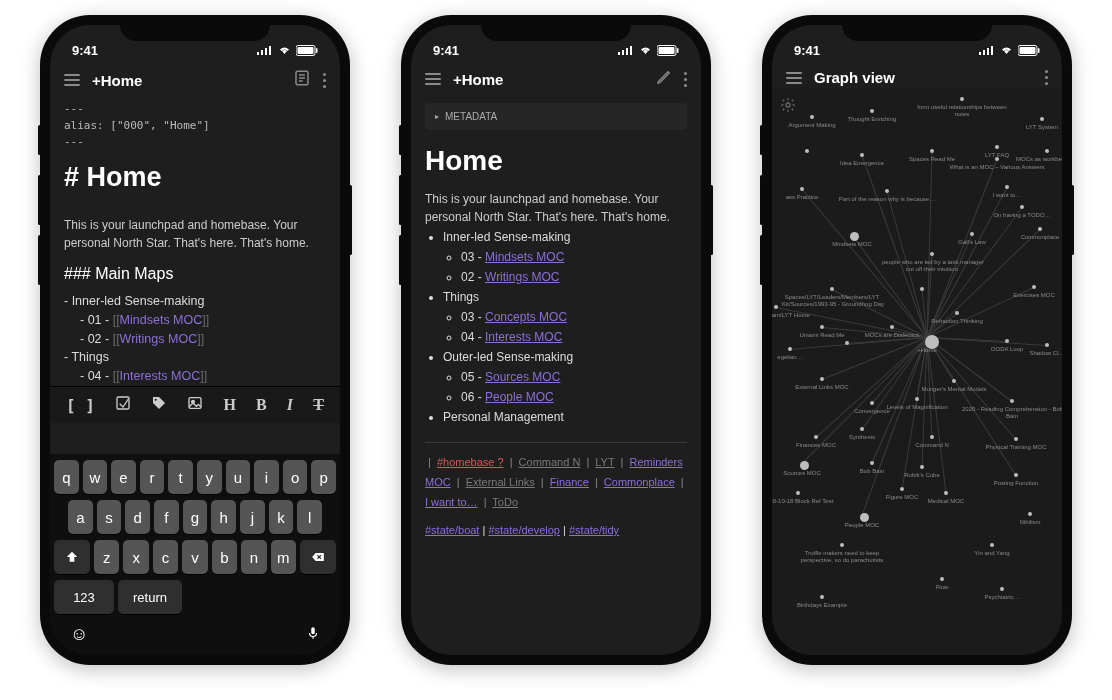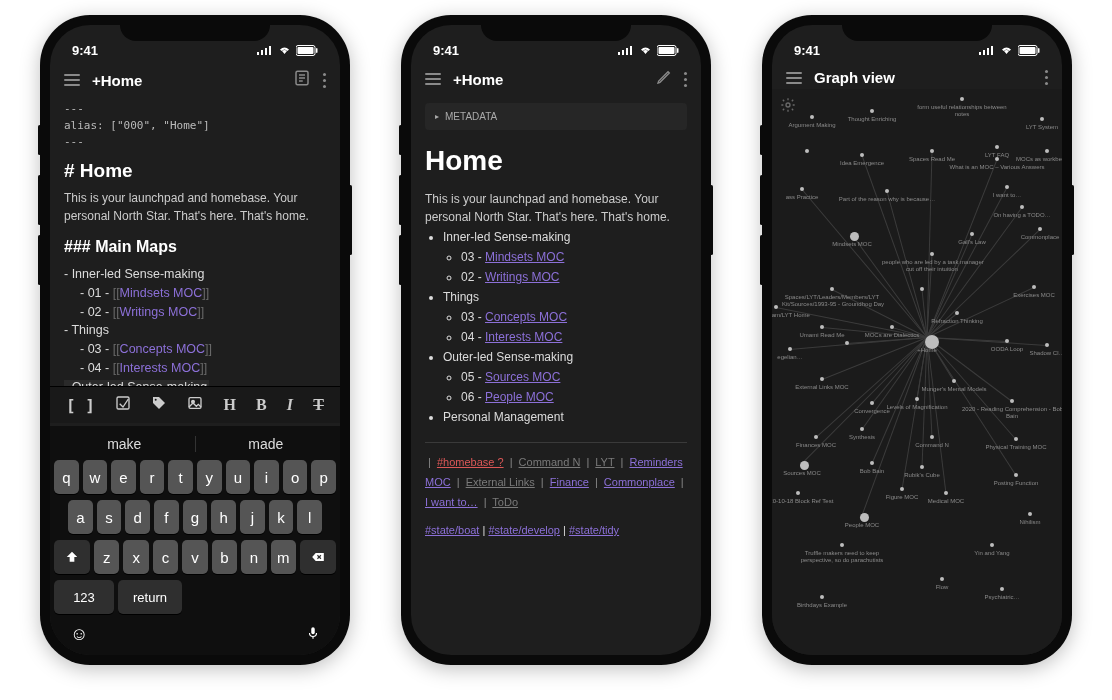--- a/index.html
+++ b/index.html
@@ -52,22 +52,22 @@
     display:flex;align-items:center;gap:12px;padding:4px 14px 8px;
   }
   .burger{display:flex;flex-direction:column;gap:3px;}
   .burger span{width:16px;height:2px;background:#8a8a8a;border-radius:1px;}
   .title{color:#fff;font-size:15px;font-weight:600;flex:1;}
   .icbtn{color:#8a8a8a;}
   .dots{display:flex;flex-direction:column;gap:3px;}
   .dots span{width:3px;height:3px;border-radius:50%;background:#8a8a8a;}
   .content{padding:2px 14px 0;font-size:12.5px;line-height:1.5;}
   .mono{font-family:Menlo,Consolas,monospace;font-size:11px;color:#bbb;}
-  .h1raw{color:#fff;font-size:19px;font-weight:800;margin:6px 0 4px;}
-  .h3raw{color:#fff;font-size:16px;font-weight:700;margin:10px 0 6px;}
+  .h1raw{color:#fff;font-size:27px;font-weight:800;margin:6px 0 19px;}
+  .h3raw{color:#fff;font-size:16px;font-weight:400;margin:10px 0 6px;}
   .intro{color:#ccc;font-size:12px;}
   .ml0{}
   .ml1{padding-left:16px;}
   .wl{color:var(--link);text-decoration:none;}
   .brackets{color:#6a6a6a;}
   .cursor-line{background:#2a2a2a;display:inline;padding:0 2px 0 0;}
   
   .fmt{
     position:absolute;left:0;right:0;background:#191919;
     border-top:1px solid #000;display:flex;justify-content:space-around;
@@ -188,21 +188,20 @@
         <div class="mono">---</div>
         <div class="mono">alias: ["000", "Home"]</div>
         <div class="mono">---</div>
         <div class="h1raw"># Home</div>
         <div class="intro">This is your launchpad and homebase. Your personal North Star. That's here. That's home.</div>
         <div class="h3raw">### Main Maps</div>
         <div class="ml0">- Inner-led Sense-making</div>
         <div class="ml1"><span>- 01 - </span><span class="brackets">[[</span><a class="wl">Mindsets MOC</a><span class="brackets">]]</span></div>
         <div class="ml1"><span>- 02 - </span><span class="brackets">[[</span><a class="wl">Writings MOC</a><span class="brackets">]]</span></div>
         <div class="ml0">- Things</div>
-        <div class="ml1"><span>- 03 - </span><span class="brackets">[[</span><a class="wl">Concepts MOC</a><span class="brackets">]]</span></div>
         <div class="ml1"><span>- 04 - </span><span class="brackets">[[</span><a class="wl">Interests MOC</a><span class="brackets">]]</span></div>
         <div class="ml0"><span class="cursor-line">- Outer-led Sense-making</span></div>
       </div>
 
       <div class="fmt" style="bottom:232px;">
         <span style="font-family:Menlo,monospace;">[ ]</span>
         <span><svg width="16" height="16" viewBox="0 0 24 24" fill="none" stroke="#ccc" stroke-width="2">
               <rect x="3" y="3" width="18" height="18" rx="2"></rect>
               <path d="M20 6 L12 18 L7 13"></path>
             </svg></span>
@@ -215,24 +214,20 @@
               <circle cx="9" cy="10" r="2" fill="#ccc"></circle>
               <path d="M3 18 L9 12 L14 17 L17 14 L21 18" fill="none"></path>
             </svg></span>
         <span style="font-family:Georgia,serif;">H</span>
         <span style="font-weight:900;font-family:Georgia,serif;">B</span>
         <span class="serif-i">I</span>
         <span class="strike" style="font-family:Georgia,serif;">T</span>
       </div>
 
       <div class="kb">
-        <div class="pred">
-          <div>make</div>
-          <div>made</div>
-        </div>
         <div class="krow" id="krow1">
             <div class="key">q</div>
             <div class="key">w</div>
             <div class="key">e</div>
             <div class="key">r</div>
             <div class="key">t</div>
             <div class="key">y</div>
             <div class="key">u</div>
             <div class="key">i</div>
             <div class="key">o</div>

